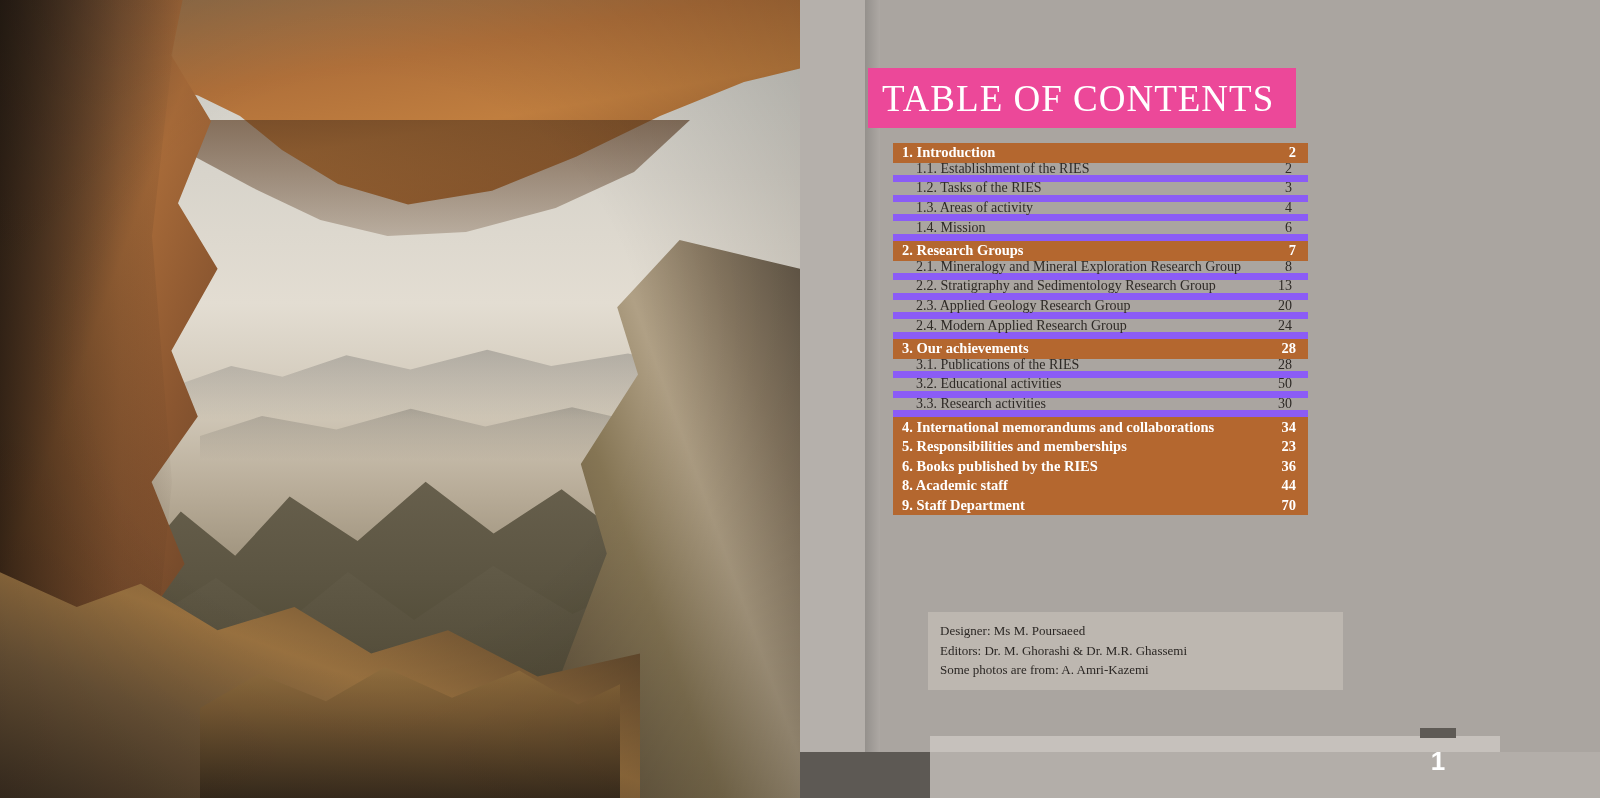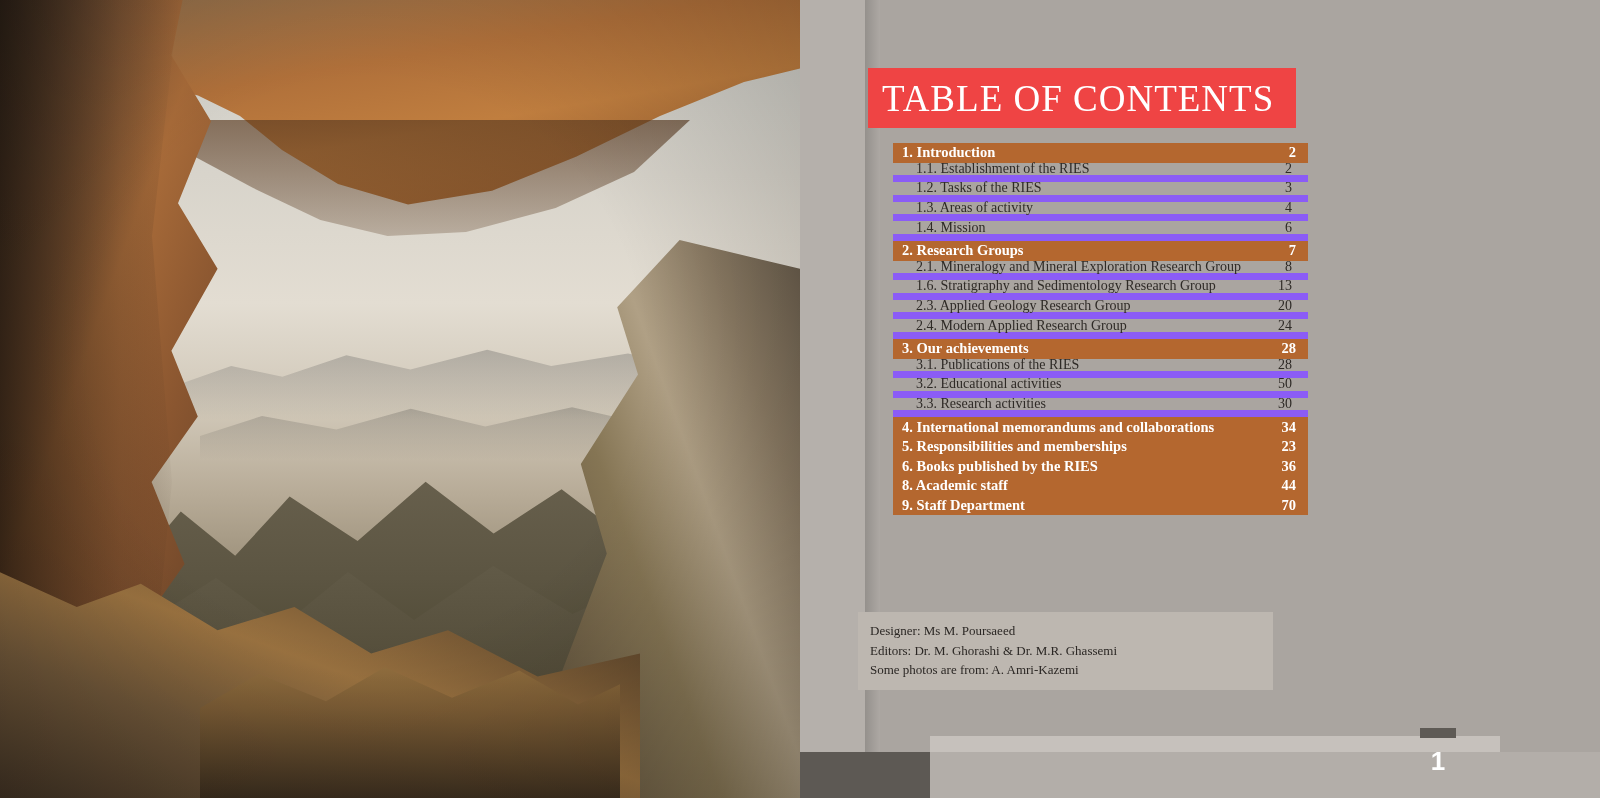--- a/index.html
+++ b/index.html
@@ -185,21 +185,21 @@
     align-items: center;
     justify-content: center;
     letter-spacing: 0px;
   }
 
   
   .toc-title-bar {
     position: absolute;
     left: 868px; top: 68px;
     width: 428px; height: 60px;
-    background: #ef4444;
+    background: #ec4899;
     display: flex;
     align-items: center;
     padding-left: 14px;
     box-sizing: border-box;
   }
   .toc-title {
     color: #ffffff;
     font-family: "Liberation Serif", serif;
     font-size: 37px;
     letter-spacing: 1px;
@@ -240,21 +240,21 @@
     padding-left: 9px;
   }
   .toc-row .toc-page {
     font-variant-numeric: tabular-nums;
   }
   .toc-row.level1 .toc-page { padding-right: 4px; }
 
   
   .credits {
     position: absolute;
-    left: 858px; top: 612px;
+    left: 928px; top: 612px;
     width: 415px; height: 78px;
     background: #bdb7b0;
     box-sizing: border-box;
     padding: 9px 12px;
     color: #2b2724;
     font-size: 13px;
     line-height: 19.5px;
   }
 </style>
 </head>
@@ -316,21 +316,21 @@
       </div>
       <div class="toc-row level1">
         <span class="toc-label">2. Research Groups</span>
         <span class="toc-page">7</span>
       </div>
       <div class="toc-row level2">
         <span class="toc-label">2.1. Mineralogy and Mineral Exploration Research Group</span>
         <span class="toc-page">8</span>
       </div>
       <div class="toc-row level2">
-        <span class="toc-label">1.6. Stratigraphy and Sedimentology Research Group</span>
+        <span class="toc-label">2.2. Stratigraphy and Sedimentology Research Group</span>
         <span class="toc-page">13</span>
       </div>
       <div class="toc-row level2">
         <span class="toc-label">2.3. Applied Geology Research Group</span>
         <span class="toc-page">20</span>
       </div>
       <div class="toc-row level2">
         <span class="toc-label">2.4. Modern Applied Research Group</span>
         <span class="toc-page">24</span>
       </div>

